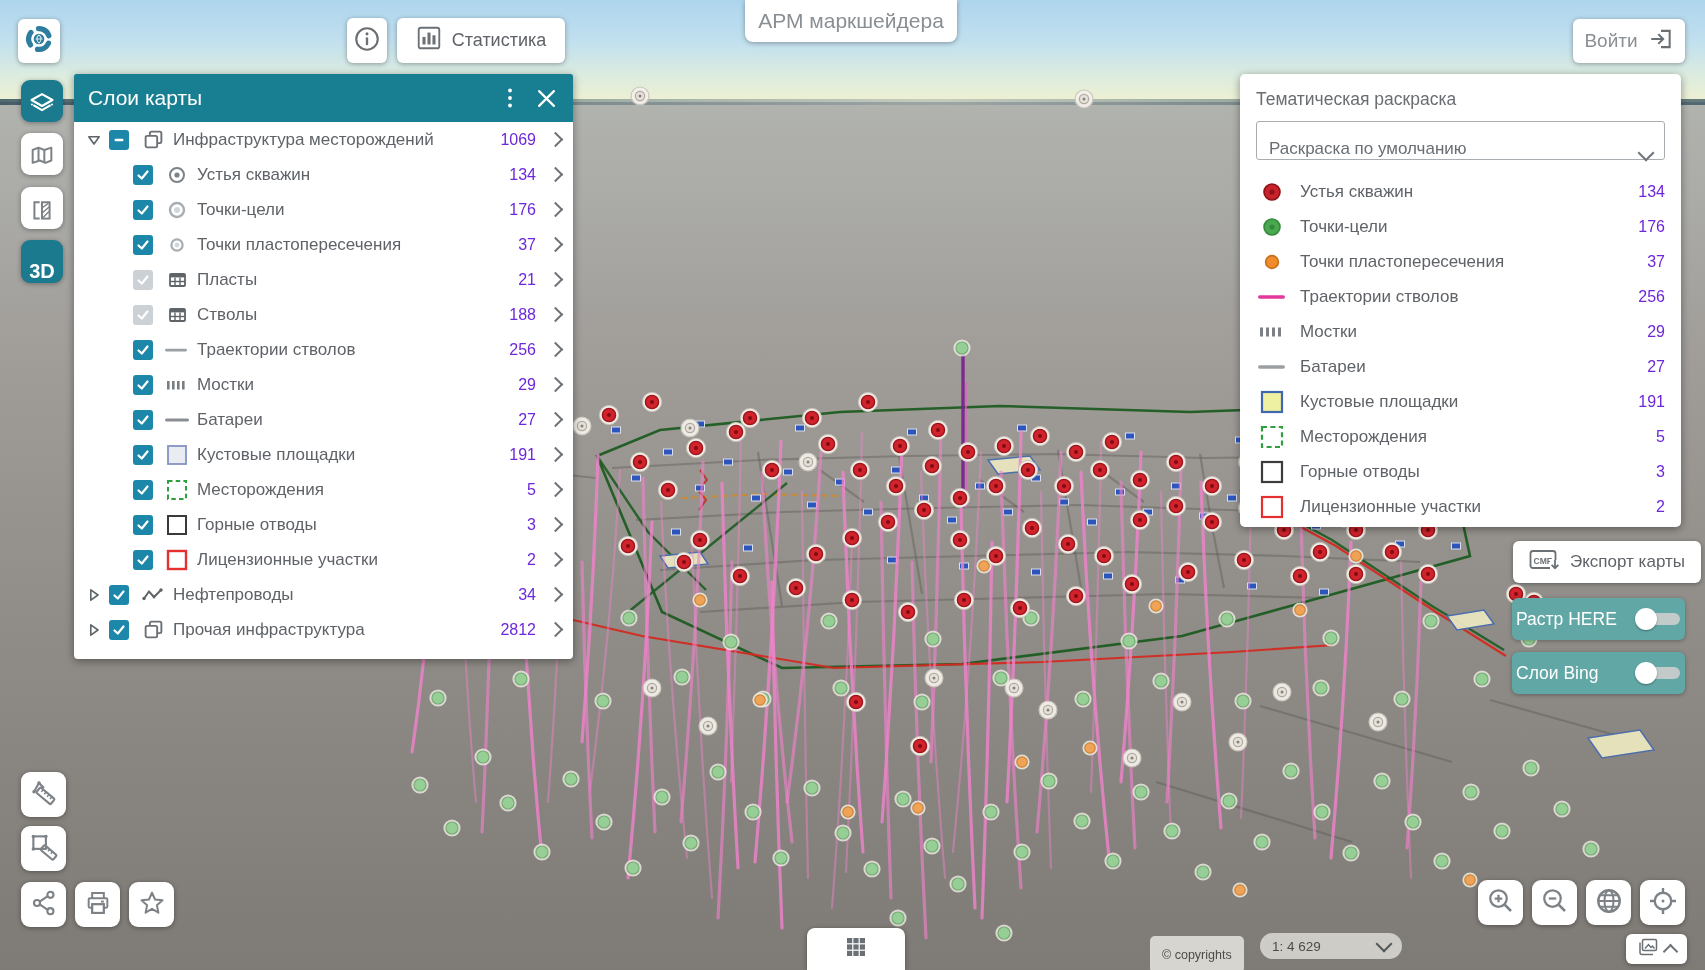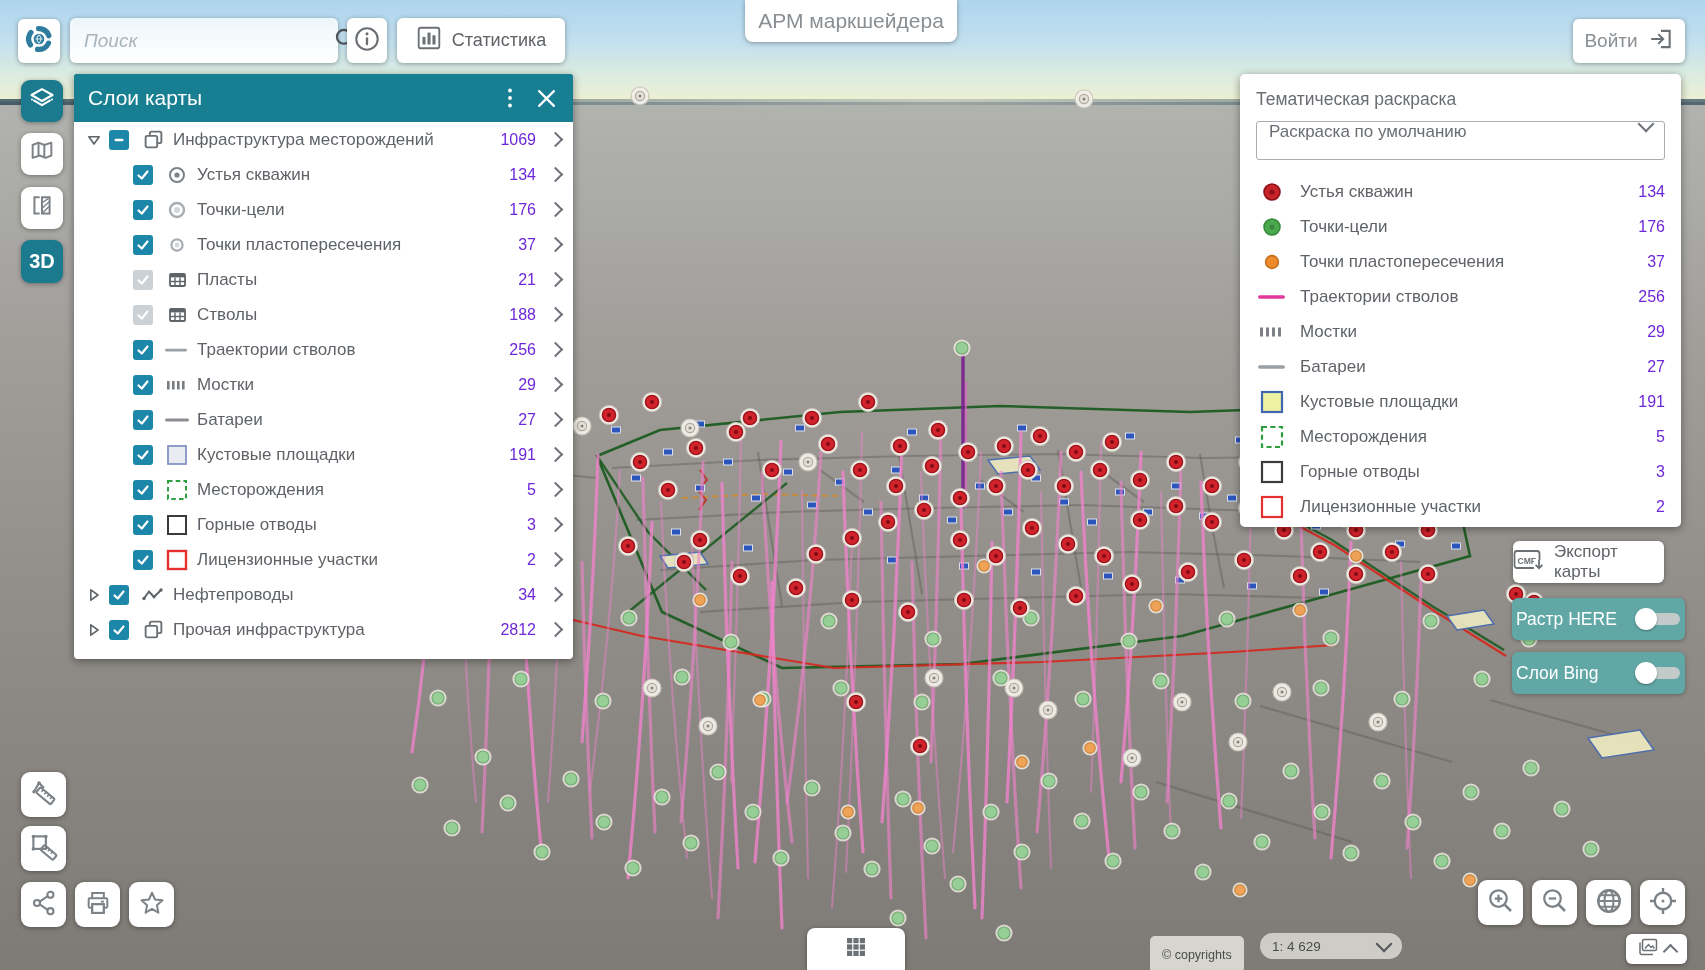--- a/index.html
+++ b/index.html
@@ -2,21 +2,21 @@
 <html><head>
 <meta charset="utf-8">
 <style>
   html,body{margin:0;padding:0;background:#555;font-family:"Liberation Sans",sans-serif;}
   .stage{position:relative;width:1705px;height:970px;overflow:hidden;background:#8d8a85;-webkit-user-select:none;user-select:none;}
   .sky{position:absolute;left:0;top:0;width:100%;height:102px;background:linear-gradient(180deg,#aed5ee 0%,#c2e0ee 42%,#dcecdf 74%,#eef0d2 100%);}
   .horizon{position:absolute;left:0;top:99px;width:100%;height:6px;background:linear-gradient(90deg,rgba(42,72,88,.8),rgba(52,82,96,.55) 22%,rgba(120,138,148,.35) 55%,rgba(48,78,92,.55) 82%,rgba(42,72,88,.7));}
   .ground{position:absolute;left:0;top:102px;width:100%;height:868px;background:linear-gradient(180deg,#b1b3af 0%,#a19e9a 28%,#918e89 58%,#7e7a75 100%);}
   #map-svg{position:absolute;left:0;top:0;width:1705px;height:970px;}
   .card{position:absolute;background:#fff;border-radius:6px;box-shadow:0 1px 5px rgba(0,0,0,.35);display:flex;align-items:center;justify-content:center;}
-  .sq-btn{width:42px;height:42px;border-radius:9px;}
+  .sq-btn{width:42px;height:42px;border-radius:9px;align-items:flex-end;}
   .sq-btn.teal{background:#1b7a8e;}
   .tool45{width:45px;height:45px;border-radius:9px;}
   
   .searchbox{left:70px;top:18px;width:268px;height:45px;background:linear-gradient(180deg,#eef6fb,#ffffff);justify-content:flex-start;padding:0 12px;box-sizing:border-box;}
   .searchbox input{flex:1;border:none;outline:none;background:transparent;font-style:italic;font-size:19px;color:#6a7075;font-family:"Liberation Sans",sans-serif;}
   .searchbox input::placeholder{color:#a8b4bc;}
   .stats-btn{left:397px;top:18px;height:45px;width:168px;gap:10px;color:#5f6368;font-size:18px;}
   .title-card{left:745px;top:0;width:212px;height:42px;border-radius:0 0 8px 8px;color:#8a8f94;font-size:21px;}
   .login-btn{left:1573px;top:19px;width:112px;height:44px;gap:10px;color:#8a8f94;font-size:19px;}
   
@@ -29,27 +29,27 @@
   .cbx{width:20px;height:20px;border-radius:3px;flex:none;display:flex;align-items:center;justify-content:center;margin-right:10px;}
   .cbx.checked,.cbx.indeterminate{background:#1d87a9;}
   .cbx.checked-disabled{background:#ccd1d5;}
   .type-icon{width:28px;flex:none;display:flex;align-items:center;justify-content:center;margin-right:6px;}
   .layer-label{white-space:nowrap;}
   .row-count{margin-left:auto;color:#6d28d9;font-size:16px;}
   .chev{width:9px;height:9px;border-top:2.6px solid #6f747a;border-right:2.6px solid #6f747a;transform:rotate(45deg);margin-left:14px;flex:none;}
   
   .legend-panel{position:absolute;left:1240px;top:74px;width:441px;height:453px;background:#fff;border-radius:5px;box-shadow:0 2px 8px rgba(0,0,0,.4);}
   .legend-title{margin:15px 16px 0;font-size:17.5px;color:#6a6e72;}
-  .legend-select{margin:11px 16px 0;height:37px;border:1px solid #a8adb2;border-radius:3px;display:flex;align-items:flex-start;padding:0 12px;font-size:17px;color:#6a6e72;}
+  .legend-select{margin:11px 16px 0;height:37px;border:1px solid #a8adb2;border-radius:3px;display:flex;align-items:flex-end;padding:0 12px;font-size:17px;color:#6a6e72;}
   .sel-chev{width:10px;height:10px;border-right:2.4px solid #6f747a;border-bottom:2.4px solid #6f747a;transform:rotate(45deg);margin-left:auto;margin-top:-4px;}
   .legend-list{margin-top:14px;}
   .legend-row{display:flex;align-items:center;height:35px;padding:0 16px;font-size:17px;color:#5f6368;}
   .swatch-slot{width:32px;flex:none;display:flex;align-items:center;justify-content:center;margin-right:12px;}
   
-  .export-btn{left:1513px;top:541px;width:151px;height:42px;gap:9px;color:#5f6368;font-size:17px;}
+  .export-btn{left:1513px;top:541px;width:188px;height:42px;gap:9px;color:#5f6368;font-size:17px;}
   .raster-btn{position:absolute;left:1512px;width:173px;height:42px;background:#60a7a6;border-radius:6px;display:flex;align-items:center;color:#fff;font-size:17.5px;padding:0 4px;box-sizing:border-box;box-shadow:0 1px 4px rgba(0,0,0,.3);}
   .toggle{position:relative;width:46px;height:22px;margin-left:auto;flex:none;}
   .toggle .track{position:absolute;left:14px;top:5px;width:31px;height:12px;border-radius:6px;background:#c2cbca;}
   .toggle .knob{position:absolute;left:0;top:0;width:22px;height:22px;border-radius:50%;background:#fff;box-shadow:0 1px 2px rgba(0,0,0,.35);}
   
   .pill{position:absolute;display:flex;align-items:center;color:#4c4c4a;}
   .pill.copy{left:1150px;top:936px;height:21px;padding:8px 12px;background:rgba(224,223,217,.9);border-radius:5px;font-size:12.5px;}
   .pill.scale{left:1260px;top:933px;width:142px;height:26px;padding:0 12px;background:rgba(214,213,207,.9);border-radius:13px;font-size:13.5px;box-sizing:border-box;}
   .pill .sel-chev{border-color:#55585a;}
   .bottom-tab{left:807px;top:928px;width:98px;height:42px;border-radius:8px 8px 0 0;}
@@ -627,29 +627,20 @@
   <div class="card" style="left:18px;top:19px;width:42px;height:44px;">
     <span>
       <svg width="30" height="30" viewBox="0 0 26 26">
           <circle cx="13" cy="13" r="9" fill="none" stroke="#2e7d9e" stroke-width="4.6" stroke-dasharray="11.5 7.5" stroke-linecap="round" transform="rotate(24 13 13)"></circle>
           <circle cx="13" cy="13" r="4.6" fill="#2e7d9e"></circle>
           <path d="M10,13 h6 M13,9.5 c2.4,2 2.4,5 0,7 M13,9.5 c-2.4,2 -2.4,5 0,7" stroke="#d8ecf2" stroke-width=".9" fill="none"></path>
         </svg>
     </span>
   </div>
 
-  <div class="card searchbox">
-    <input type="text" placeholder="Поиск" style="">
-    <span>
-      <svg width="26" height="26" viewBox="0 0 24 24">
-          <circle cx="10" cy="10" r="6.4" fill="none" stroke="#4c5156" stroke-width="2"></circle>
-          <line x1="15" y1="15" x2="20.5" y2="20.5" stroke="#4c5156" stroke-width="2.3" stroke-linecap="round"></line>
-        </svg>
-    </span>
-  </div>
 
   <div class="card" style="left:347px;top:18px;width:40px;height:45px;">
     <span>
       <svg width="28" height="28" viewBox="0 0 24 24">
           <circle cx="12" cy="12" r="9.2" fill="none" stroke="#6b7075" stroke-width="1.8"></circle>
           <circle cx="12" cy="7.6" r="1.3" fill="#6b7075"></circle>
           <rect x="11" y="10.4" width="2" height="7" rx="1" fill="#6b7075"></rect>
         </svg>
     </span>
   </div>

